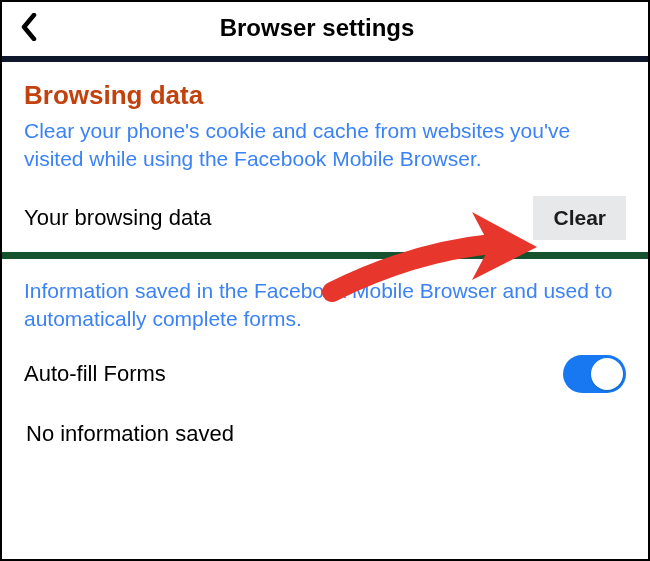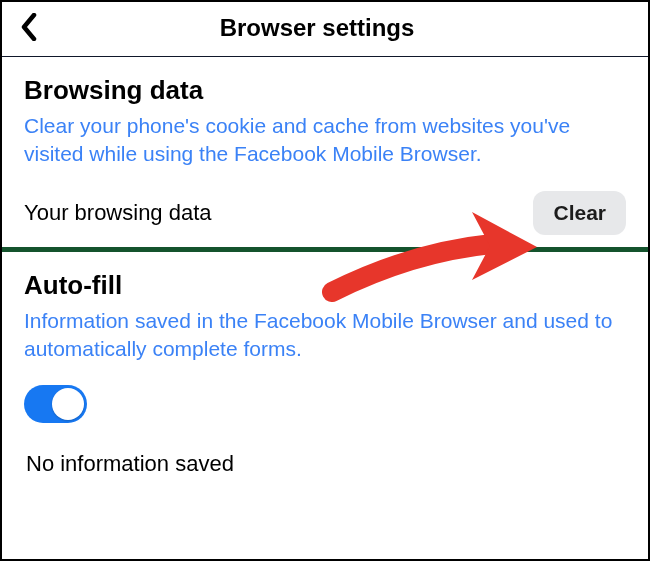--- a/index.html
+++ b/index.html
@@ -13,21 +13,21 @@
       width: 650px;
       height: 561px;
       border: 2px solid #000;
       position: relative;
       overflow: hidden;
     }
     .header {
       display: flex;
       align-items: center;
       padding: 12px 34px 14px 18px;
-      border-bottom: 1px solid #0f172a;
+      border-bottom: 6px solid #0f172a;
       position: relative;
     }
     .back-chevron {
       position: absolute;
       left: 18px;
       top: 50%;
       transform: translateY(-50%);
       cursor: pointer;
     }
     .header-title {
@@ -36,47 +36,47 @@
       font-size: 24px;
       font-weight: 700;
       color: #000;
     }
     .section {
       padding: 18px 22px 0 22px;
     }
     .section-title {
       font-size: 26px;
       font-weight: 700;
-      color: #000000;
+      color: #c2410c;
       margin-bottom: 6px;
     }
     .section-desc {
       font-size: 21px;
       line-height: 1.35;
       color: #3b82f6;
       margin-bottom: 12px;
     }
     .row {
       display: flex;
       align-items: center;
       justify-content: space-between;
       padding: 10px 22px 12px 22px;
-      border-bottom: 5px solid #14532d;
+      border-bottom: 7px solid #14532d;
     }
     .row.no-divider {
       border-bottom: none;
     }
     .row-label {
       font-size: 22px;
       color: #000;
     }
     .pill-button {
       background: #e7e8ea;
       border: none;
-      border-radius: 12px;
+      border-radius: 0;
       padding: 10px 20px;
       font-size: 21px;
       font-weight: 600;
       color: #1c1c1c;
       cursor: pointer;
       font-family: inherit;
     }
     .toggle {
       width: 63px;
       height: 38px;
@@ -117,24 +117,24 @@
 <div class="section">
   <div class="section-title">Browsing data</div>
   <div class="section-desc">Clear your phone's cookie and cache from websites you've visited while using the Facebook Mobile Browser.</div>
 </div>
 <div class="row">
   <div class="row-label">Your browsing data</div>
   <button class="pill-button">Clear</button>
 </div>
 
 <div class="section">
-  <div class="section-title">Auto-fill</div>
   <div class="section-desc">Information saved in the Facebook Mobile Browser and used to automatically complete forms.</div>
 </div>
 <div class="row no-divider">
+  <div class="row-label">Auto-fill Forms</div>
   <div class="toggle">
     <div class="toggle-knob"></div>
   </div>
 </div>
 <div class="row no-divider" style="padding-top:16px;padding-left:24px;">
   <div class="row-label">No information saved</div>
 </div>
 
 <svg class="arrow-overlay" width="230" height="100" viewBox="0 0 230 100">
   <defs>

